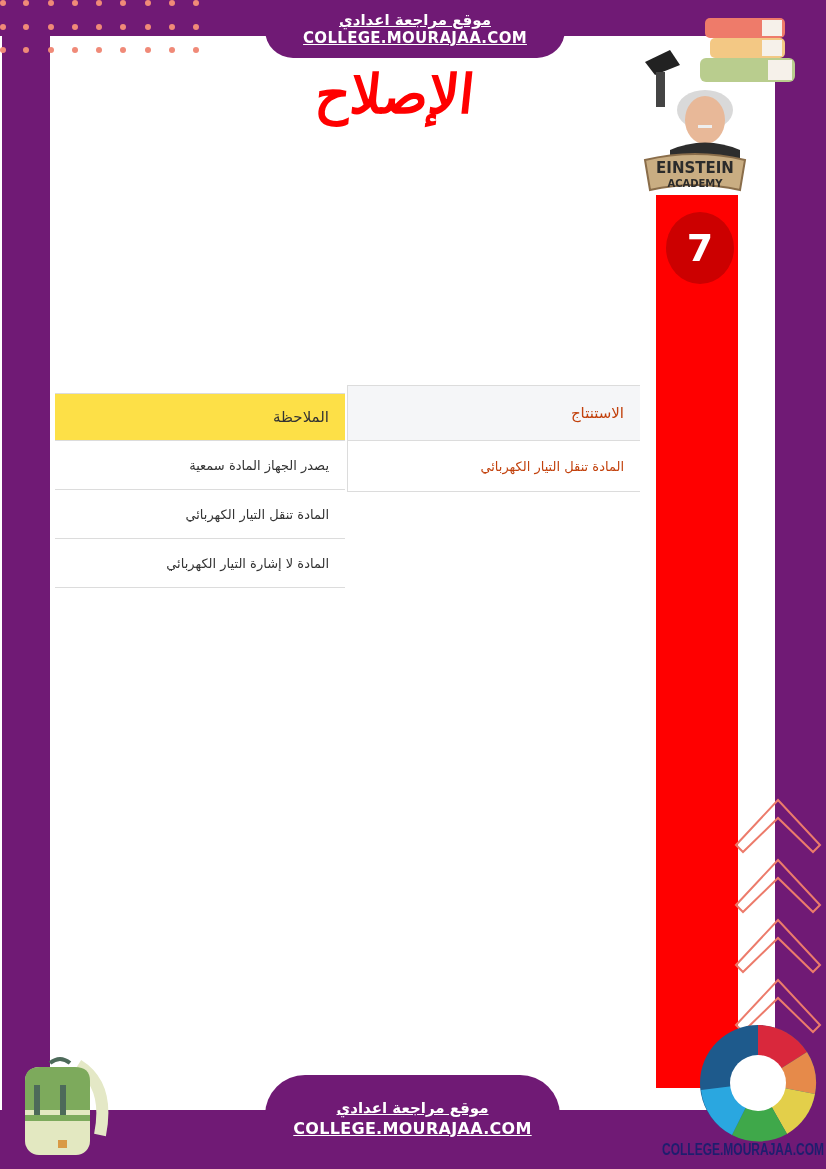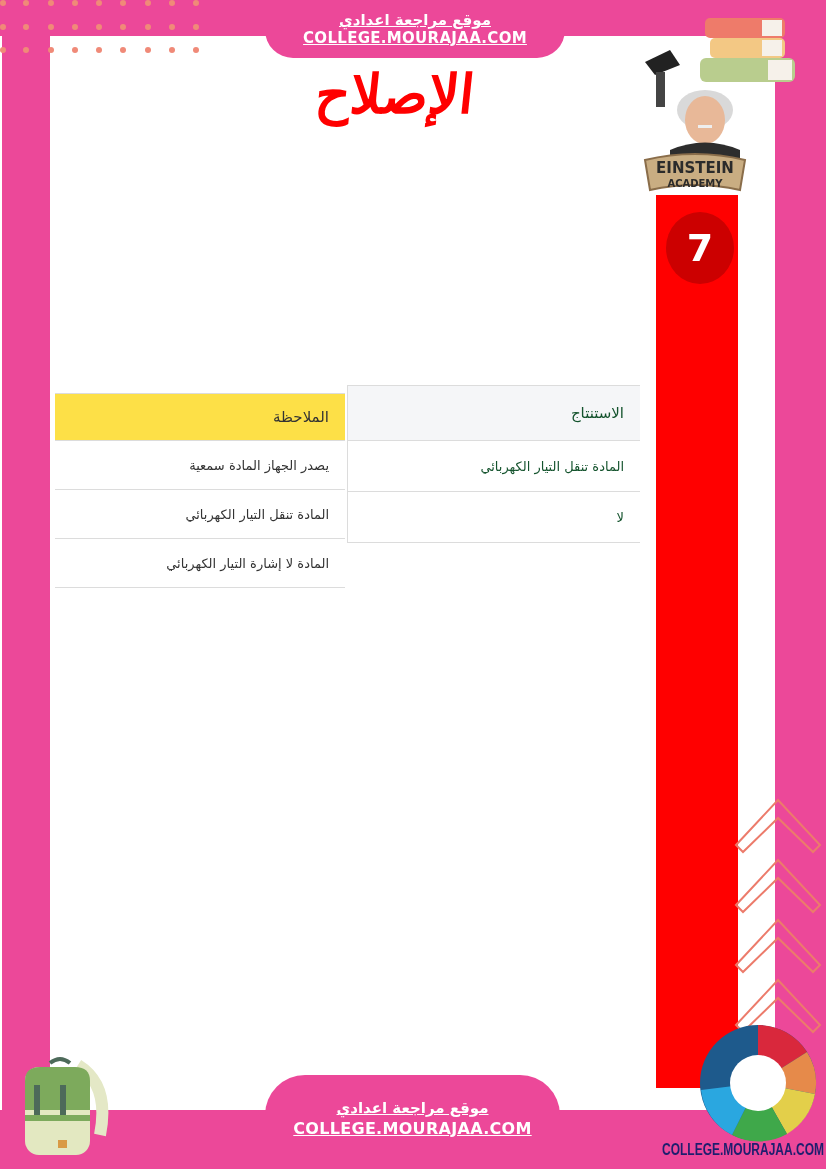--- a/index.html
+++ b/index.html
@@ -1,17 +1,17 @@
 <!DOCTYPE html>
 <html><head>
 <meta charset="utf-8">
 <style>
   html, body { margin:0; padding:0; }
   body { width:826px; height:1169px; position:relative; overflow:hidden; background:#ffffff; font-family:"DejaVu Sans", sans-serif; }
-  .green { background:#ec4899; position:absolute; }
+  .green { background:#701a75; position:absolute; }
   #top-band { left:0; top:0; width:826px; height:36px; }
   #left-strip { left:2px; top:36px; width:48px; height:1080px; }
   #right-strip { left:775px; top:0; width:51px; height:1169px; }
   #bottom-band { left:0; top:1110px; width:826px; height:59px; }
   .dots { position:absolute; left:0; top:0; width:210px; height:55px; }
   .dot { position:absolute; width:6px; height:6px; border-radius:50%; background:#f08a78; }
   #header-tab { left:265px; top:0; width:300px; height:58px; border-radius:0 0 28px 28px; display:flex; flex-direction:column; align-items:center; justify-content:center; color:#fff; }
   #header-tab .l1 { font-size:15px; font-weight:bold; text-decoration:underline; line-height:18px; direction:rtl; }
   #header-tab .l2 { font-size:15px; font-weight:bold; text-decoration:underline; line-height:18px; letter-spacing:0.3px; }
   #footer-tab { left:265px; top:1075px; width:295px; height:80px; border-radius:40px 40px 0 0; display:flex; flex-direction:column; align-items:center; justify-content:center; color:#fff; padding-top:8px; box-sizing:border-box; }
@@ -24,21 +24,21 @@
   #books { position:absolute; left:700px; top:10px; width:100px; height:85px; }
   .chevrons { position:absolute; left:733px; top:790px; width:90px; height:260px; }
   #wheel { position:absolute; left:697px; top:1022px; width:122px; height:122px; }
   #brand { position:absolute; left:662px; top:1143px; width:160px; text-align:center; font-weight:bold; font-size:12px; color:#1e1e6e; letter-spacing:0; font-family:"Liberation Sans", sans-serif; transform:scaleY(1.3); }
   #backpack { position:absolute; left:10px; top:1055px; width:100px; height:110px; }
   .content { position:absolute; direction:rtl; color:#111; font-family:"DejaVu Sans", sans-serif; font-weight:bold; }
   
   #obs-table { position:absolute; left:55px; top:393px; width:290px; border-collapse:collapse; direction:rtl; font-family:"DejaVu Sans", sans-serif; font-size:13px; color:#333; }
   #obs-table td, #obs-table th { border-top:1px solid #dcdcdc; border-bottom:1px solid #dcdcdc; height:48px; padding:0 16px; text-align:right; font-weight:normal; }
   #obs-table th { background:#fde047; font-size:15px; height:46px; }
-  #con-table { position:absolute; left:347px; top:385px; width:293px; border-collapse:collapse; direction:rtl; font-family:"DejaVu Sans", sans-serif; font-size:13px; color:#14532d; border-left:1px solid #dcdcdc; }
+  #con-table { position:absolute; left:347px; top:385px; width:293px; border-collapse:collapse; direction:rtl; font-family:"DejaVu Sans", sans-serif; font-size:13px; color:#c2410c; border-left:1px solid #dcdcdc; }
   #con-table td, #con-table th { border-top:1px solid #dcdcdc; border-bottom:1px solid #dcdcdc; height:50px; padding:0 16px; text-align:right; font-weight:normal; }
   #con-table th { background:#f5f6f8; font-size:15px; height:54px; }
 </style>
 </head>
 <body>
 
 <div class="green" id="top-band"></div>
 <div class="green" id="left-strip"></div>
 <div class="green" id="right-strip"></div>
 <div class="green" id="bottom-band"></div>
@@ -165,23 +165,20 @@
 </tbody>
   </table>
 <table id="con-table">
   <tbody>
       <tr>
         <th>الاستنتاج</th>
       </tr>
   <tr>
         <td>المادة تنقل التيار الكهربائي</td>
       </tr>
-  <tr>
-        <td>لا</td>
-      </tr>
 </tbody>
   </table>
 
 <div class="content">
   
   
   
 </div>
 
 <div class="content">

